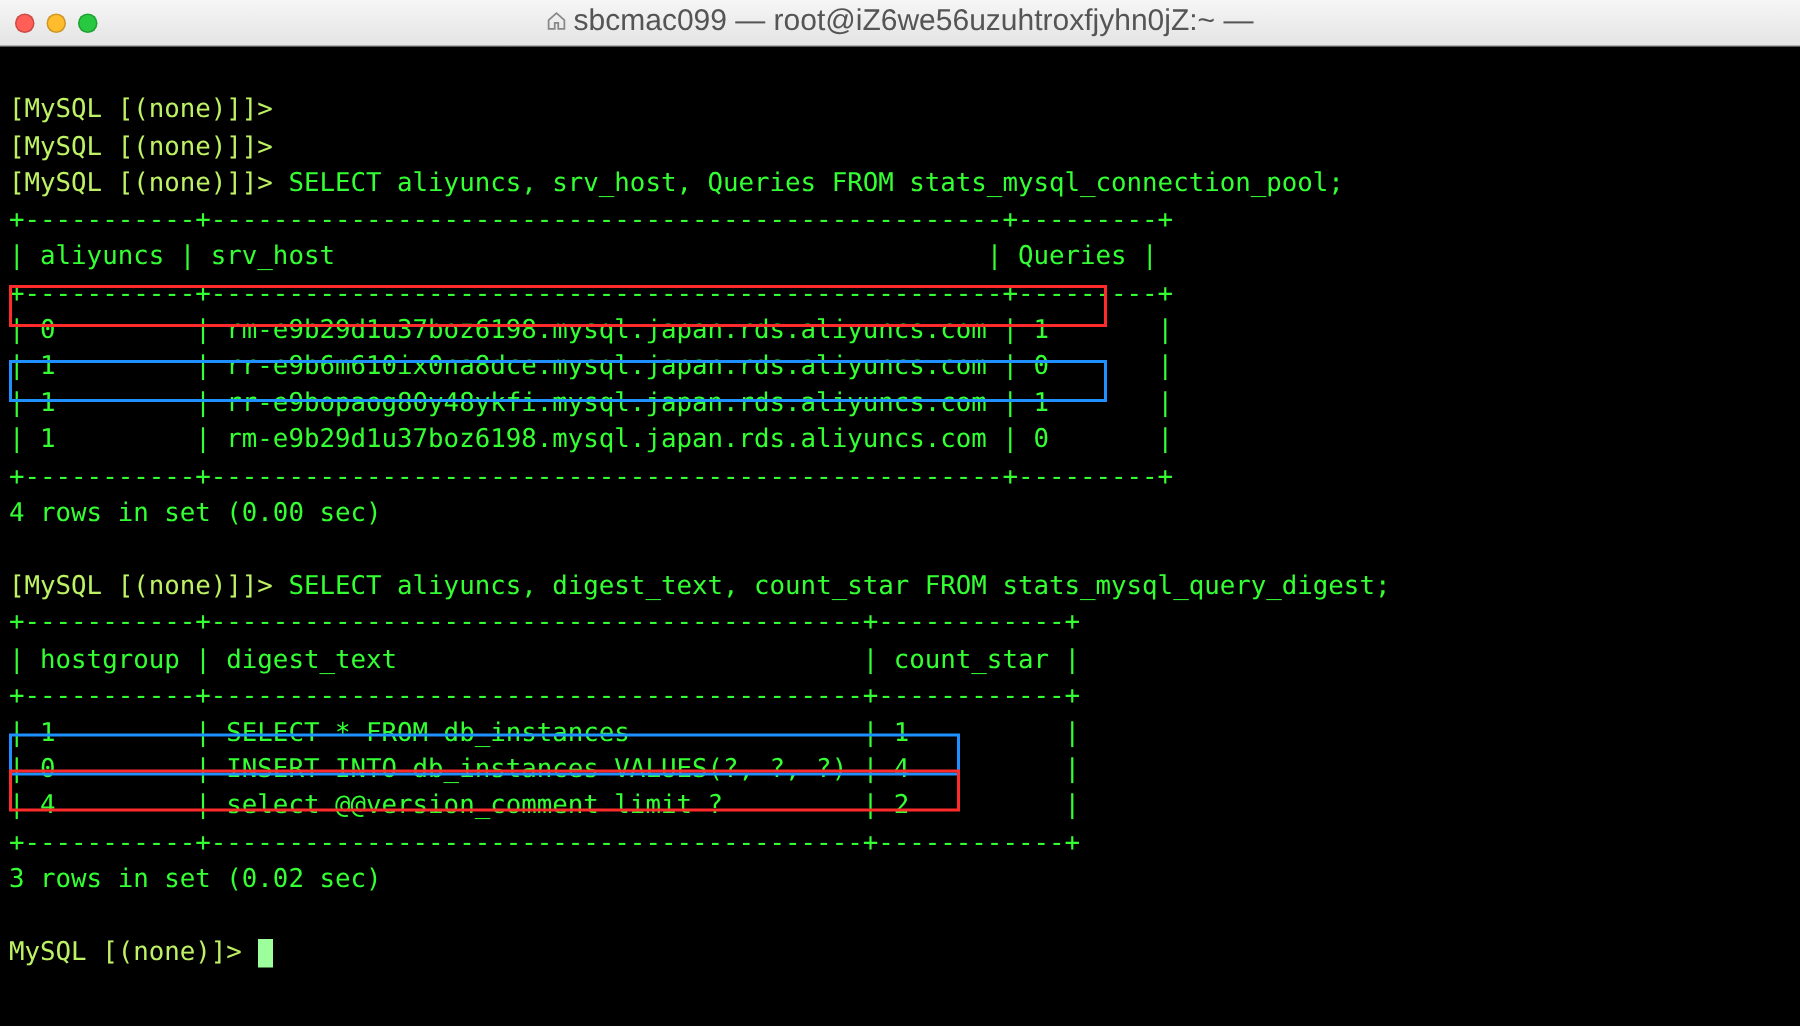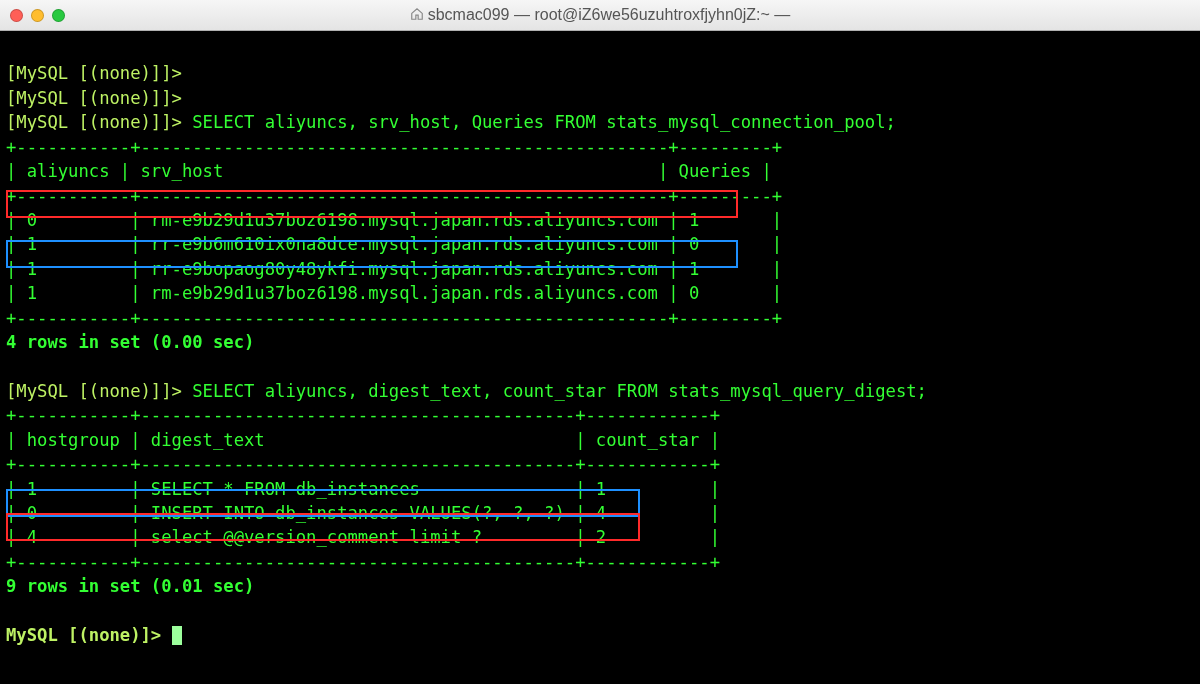--- a/index.html
+++ b/index.html
@@ -15,21 +15,21 @@
   }
   .titlebar {
     height: 30px;
     background: linear-gradient(#f6f6f6, #e4e4e4);
     border-bottom: 1px solid #b0b0b0;
     display: flex;
     align-items: center;
     padding: 0 10px;
     color: #555;
     font-family: -apple-system, "Helvetica Neue", sans-serif;
-    font-size: 16px;
+    font-size: 20px;
     position: relative;
   }
   .traffic-lights {
     display: flex;
     gap: 8px;
     align-items: center;
   }
   .dot {
     width: 13px; height: 13px; border-radius: 50%;
     box-shadow: inset 0 0 0 1px rgba(0,0,0,0.2);
@@ -51,21 +51,21 @@
     margin-right: 4px;
     color: #888;
   }
   .term {
     padding: 6px 6px 0 6px;
     white-space: pre;
     line-height: 1.42;
     letter-spacing: 0px;
   }
   .prompt { color: #bef264; }
-  .bold { font-weight: bold; }
+  .bold { font-weight: normal; }
   .relpos { position: relative; }
   .overlay-box {
     position: absolute;
     border: 2px solid;
     pointer-events: none;
   }
   .cursor {
     display: inline-block;
     width: 10px;
     height: 1.1em;
@@ -106,21 +106,21 @@
 <span class="bold">4 rows in set (0.00 sec)</span>
 
 <span class="prompt">[MySQL [(none)]]&gt; </span><span>SELECT aliyuncs, digest_text, count_star FROM stats_mysql_query_digest;</span>
 <span>+-----------+------------------------------------------+------------+</span>
 <span>| hostgroup | digest_text                              | count_star |</span>
 <span>+-----------+------------------------------------------+------------+</span>
 <span>| 1         | SELECT * FROM db_instances               | 1          |</span>
 <span>| 0         | INSERT INTO db_instances VALUES(?, ?, ?) | 4          |</span>
 <span>| 4         | select @@version_comment limit ?         | 2          |</span>
 <span>+-----------+------------------------------------------+------------+</span>
-<span class="bold">9 rows in set (0.01 sec)</span>
+<span class="bold">3 rows in set (0.02 sec)</span>
 
 <span class="prompt bold">MySQL [(none)]&gt; </span><span class="cursor"></span>
 
 
 <div class="overlay-box" style="border-color:#ff2a2a; left:6px; top:159px; width:728px; height:24px;"></div>
 <div class="overlay-box" style="border-color:#1e90ff; left:6px; top:209px; width:728px; height:24px;"></div>
 <div class="overlay-box" style="border-color:#1e90ff; left:6px; top:458px; width:630px; height:24px;"></div>
 <div class="overlay-box" style="border-color:#ff2a2a; left:6px; top:482px; width:630px; height:24px;"></div>
 </div>
 

